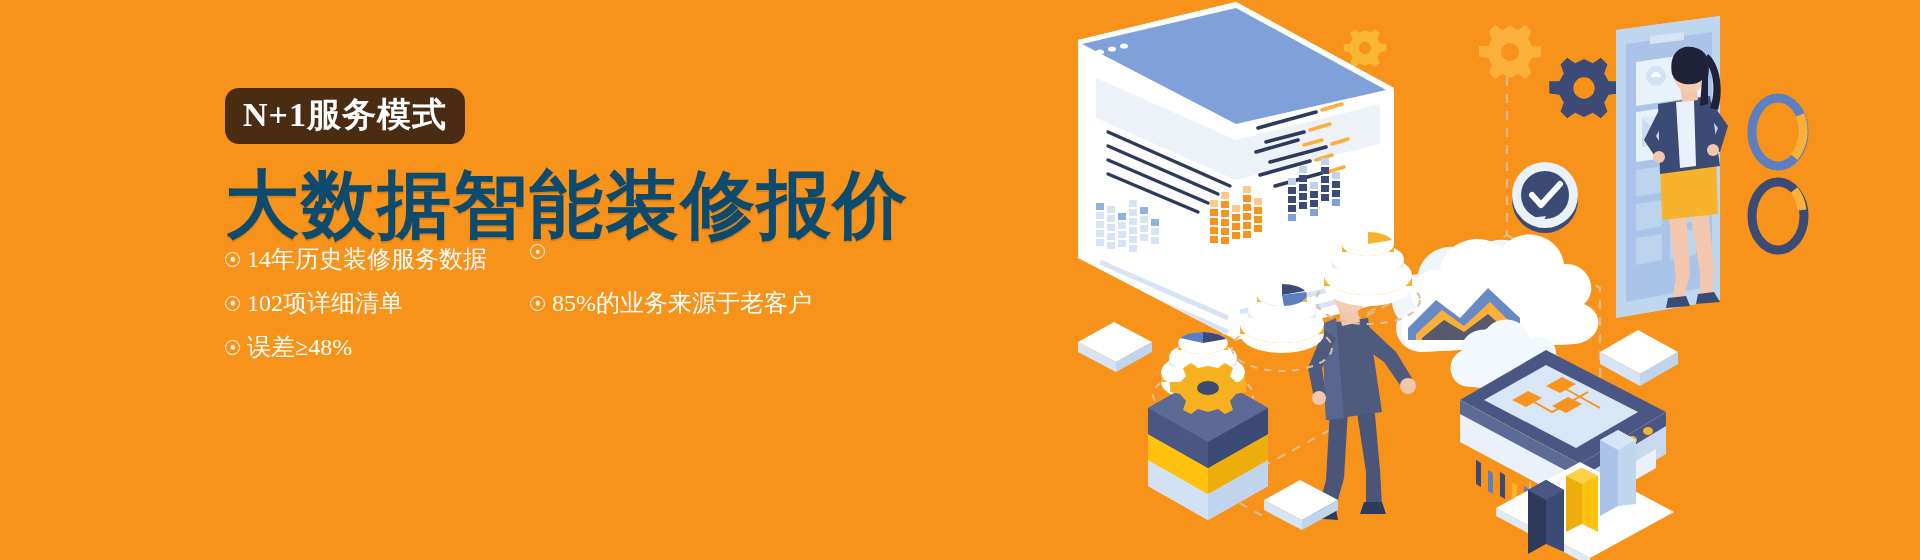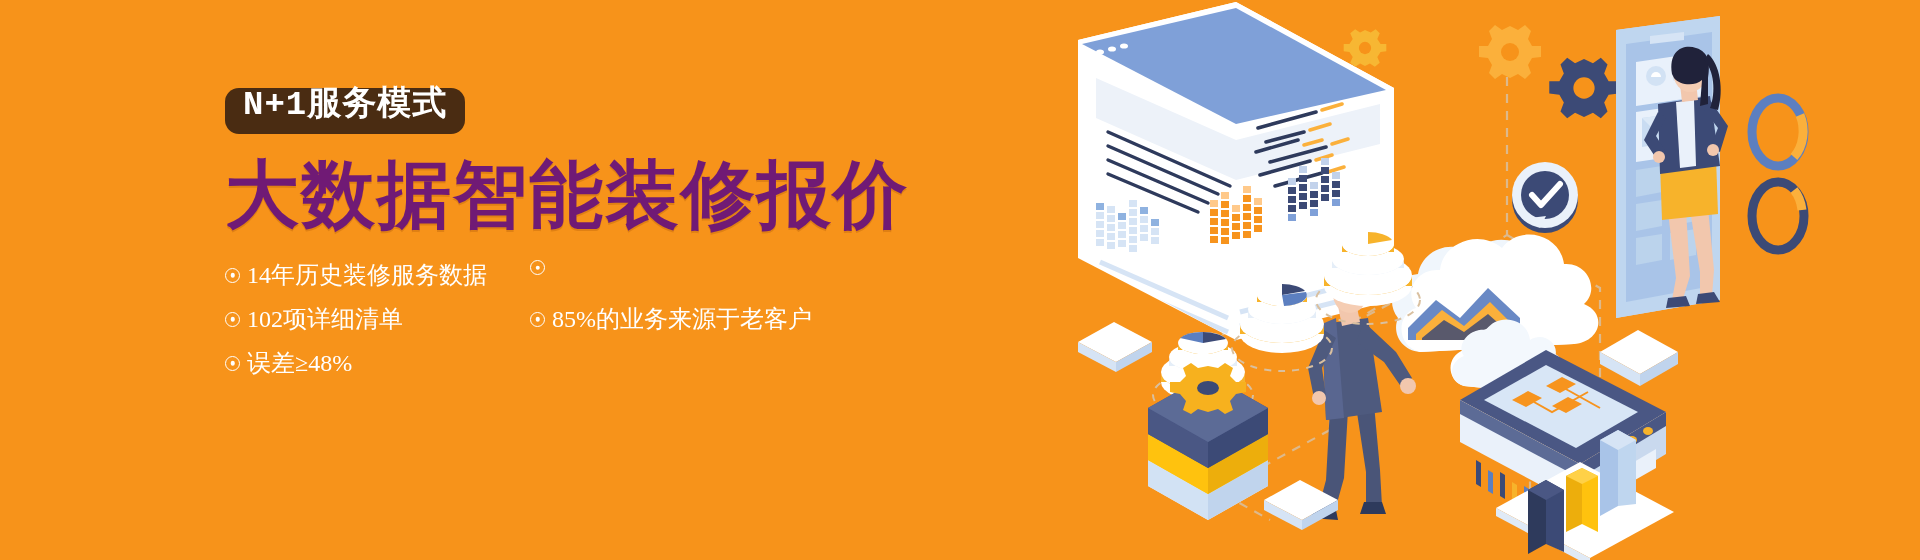--- a/index.html
+++ b/index.html
@@ -19,43 +19,42 @@
   
   #text-block {
     position:absolute;
     left:225px; top:88px;
     width:760px;
   }
   #badge {
     display:inline-block;
     background:#4A2C12;
     color:#FFFFFF;
-    font-family:Liberation Mono, monospace;
+    font-family:Liberation Serif, serif;
     font-size:34px;
     font-weight:bold;
     letter-spacing:1px;
     line-height:1;
-    padding:0 18px 12px 18px;
+    padding:10px 18px 12px 18px;
     border-radius:14px;
     white-space:nowrap;
   }
   #headline {
     margin-top:22px;
-    color:#701a75;
+    color:#0c4a6e;
     font-family:Liberation Serif, serif;
     font-weight:bold;
     font-size:74px;
     line-height:1.06;
     letter-spacing:2px;
     white-space:nowrap;
     text-shadow:0 2px 0 rgba(180,95,10,0.35);
   }
 
   #bullets {
-    margin-top:26px;
     width:620px;
   }
   .bullet-row {
     display:flex;
     align-items:flex-start;
     margin-bottom:14px;
   }
   .bullet-col { width:305px; }
   .bullet {
     display:flex;

